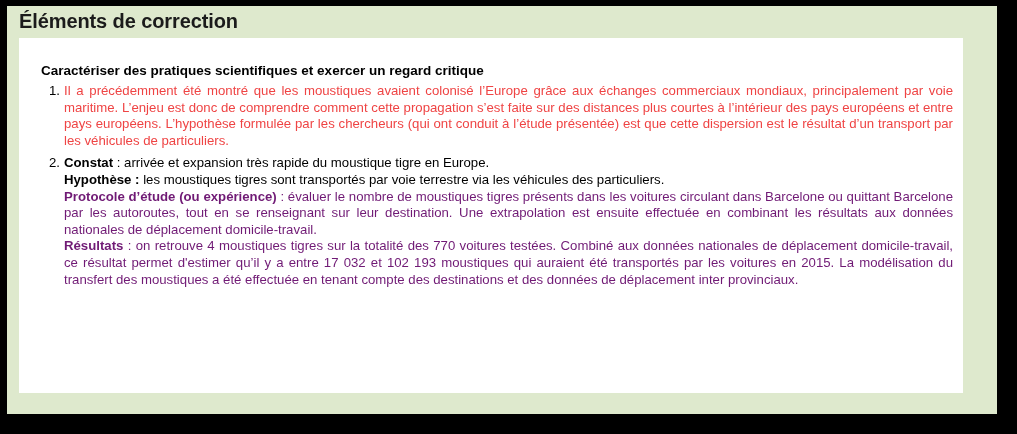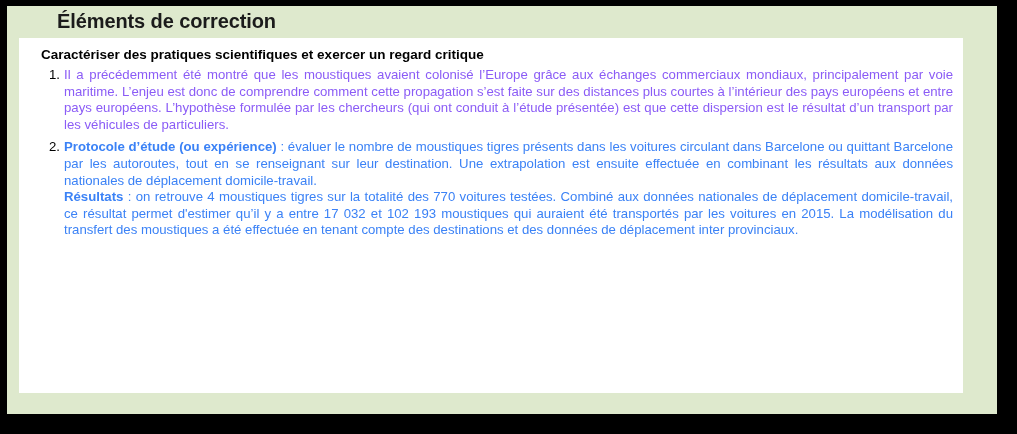--- a/index.html
+++ b/index.html
@@ -43,38 +43,37 @@
     background: #dee9cd;
     box-sizing: border-box;
     padding: 0;
   }
   .title-bar {
     height: 31px;
     display: flex;
     align-items: center;
     padding-left: 12px;
     box-sizing: border-box;
-    margin-left: 38px;
   }
   .title-bar .title-text {
     font-size: 20px;
     font-weight: bold;
     color: #1b1b1b;
     letter-spacing: -0.1px;
     white-space: nowrap;
   }
   .white-card {
     position: absolute;
     left: 12px;
     top: 32px;
     width: 944px;
     height: 355px;
     background: #ffffff;
     box-sizing: border-box;
-    padding: 8px 10px 6px 11px;
+    padding: 24px 10px 6px 11px;
     overflow: hidden;
   }
   .section-heading {
     font-size: 13.5px;
     font-weight: bold;
     color: #000000;
     margin: 1px 0 5px 11px;
     white-space: nowrap;
   }
   ol.answers {
@@ -92,32 +91,32 @@
     left: 10px;
     top: 0;
     width: 20px;
     text-align: right;
     font-size: 13.2px;
     color: #000000;
   }
   .para {
     font-size: 13.2px;
     line-height: 16.6px;
-    color: #8b5cf6;
+    color: #ef4444;
     text-align: justify;
     text-justify: inter-word;
     hyphens: manual;
   }
   .lbl {
     font-weight: bold;
   }
   .block-line {
     font-size: 13.2px;
     line-height: 16.6px;
-    color: #3b82f6;
+    color: #701a75;
     text-align: justify;
   }
   .nowrap-line {
     font-size: 13.2px;
     line-height: 16.6px;
     color: #000000;
     white-space: nowrap;
   }
   .sub-blocks > div {
     margin: 0;
@@ -142,22 +141,24 @@
 
           <li>
             <span class="marker">1.</span>
             <div class="para">Il a précédemment été montré que les moustiques avaient colonisé l’Europe grâce aux échanges commerciaux mondiaux, principalement par voie maritime. L’enjeu est donc de comprendre comment cette propagation s’est faite sur des distances plus courtes à l’intérieur des pays européens et entre pays européens. L’hypothèse formulée par les chercheurs (qui ont conduit à l’étude présentée) est que cette dispersion est le résultat d’un transport par les véhicules de particuliers.</div>
           </li>
 
           <li>
             <span class="marker">2.</span>
             <div class="sub-blocks">
 
+              <div class="nowrap-line"><span class="lbl">Constat</span><span> : </span><span>arrivée et expansion très rapide du moustique tigre en Europe.</span></div>
 
 
+              <div class="nowrap-line"><span class="lbl">Hypothèse :</span><span> </span><span>les moustiques tigres sont transportés par voie terrestre via les véhicules des particuliers.</span></div>
 
               <div class="block-line"><span class="lbl">Protocole d’étude (ou expérience)</span><span> : </span><span>évaluer le nombre de moustiques tigres présents dans les voitures circulant dans Barcelone ou quittant Barcelone par les autoroutes, tout en se renseignant sur leur destination. Une extrapolation est ensuite effectuée en combinant les résultats aux données nationales de déplacement domicile-travail.</span></div>
 
               <div class="block-line"><span class="lbl">Résultats</span><span> : </span><span>on retrouve 4 moustiques tigres sur la totalité des 770 voitures testées. Combiné aux données nationales de déplacement domicile-travail, ce résultat permet d'estimer qu’il y a entre 17 032 et 102 193 moustiques qui auraient été transportés par les voitures en 2015. La modélisation du transfert des moustiques a été effectuée en tenant compte des destinations et des données de déplacement inter provinciaux.</span></div>
 
 
             </div>
           </li>
 
         </ol>

